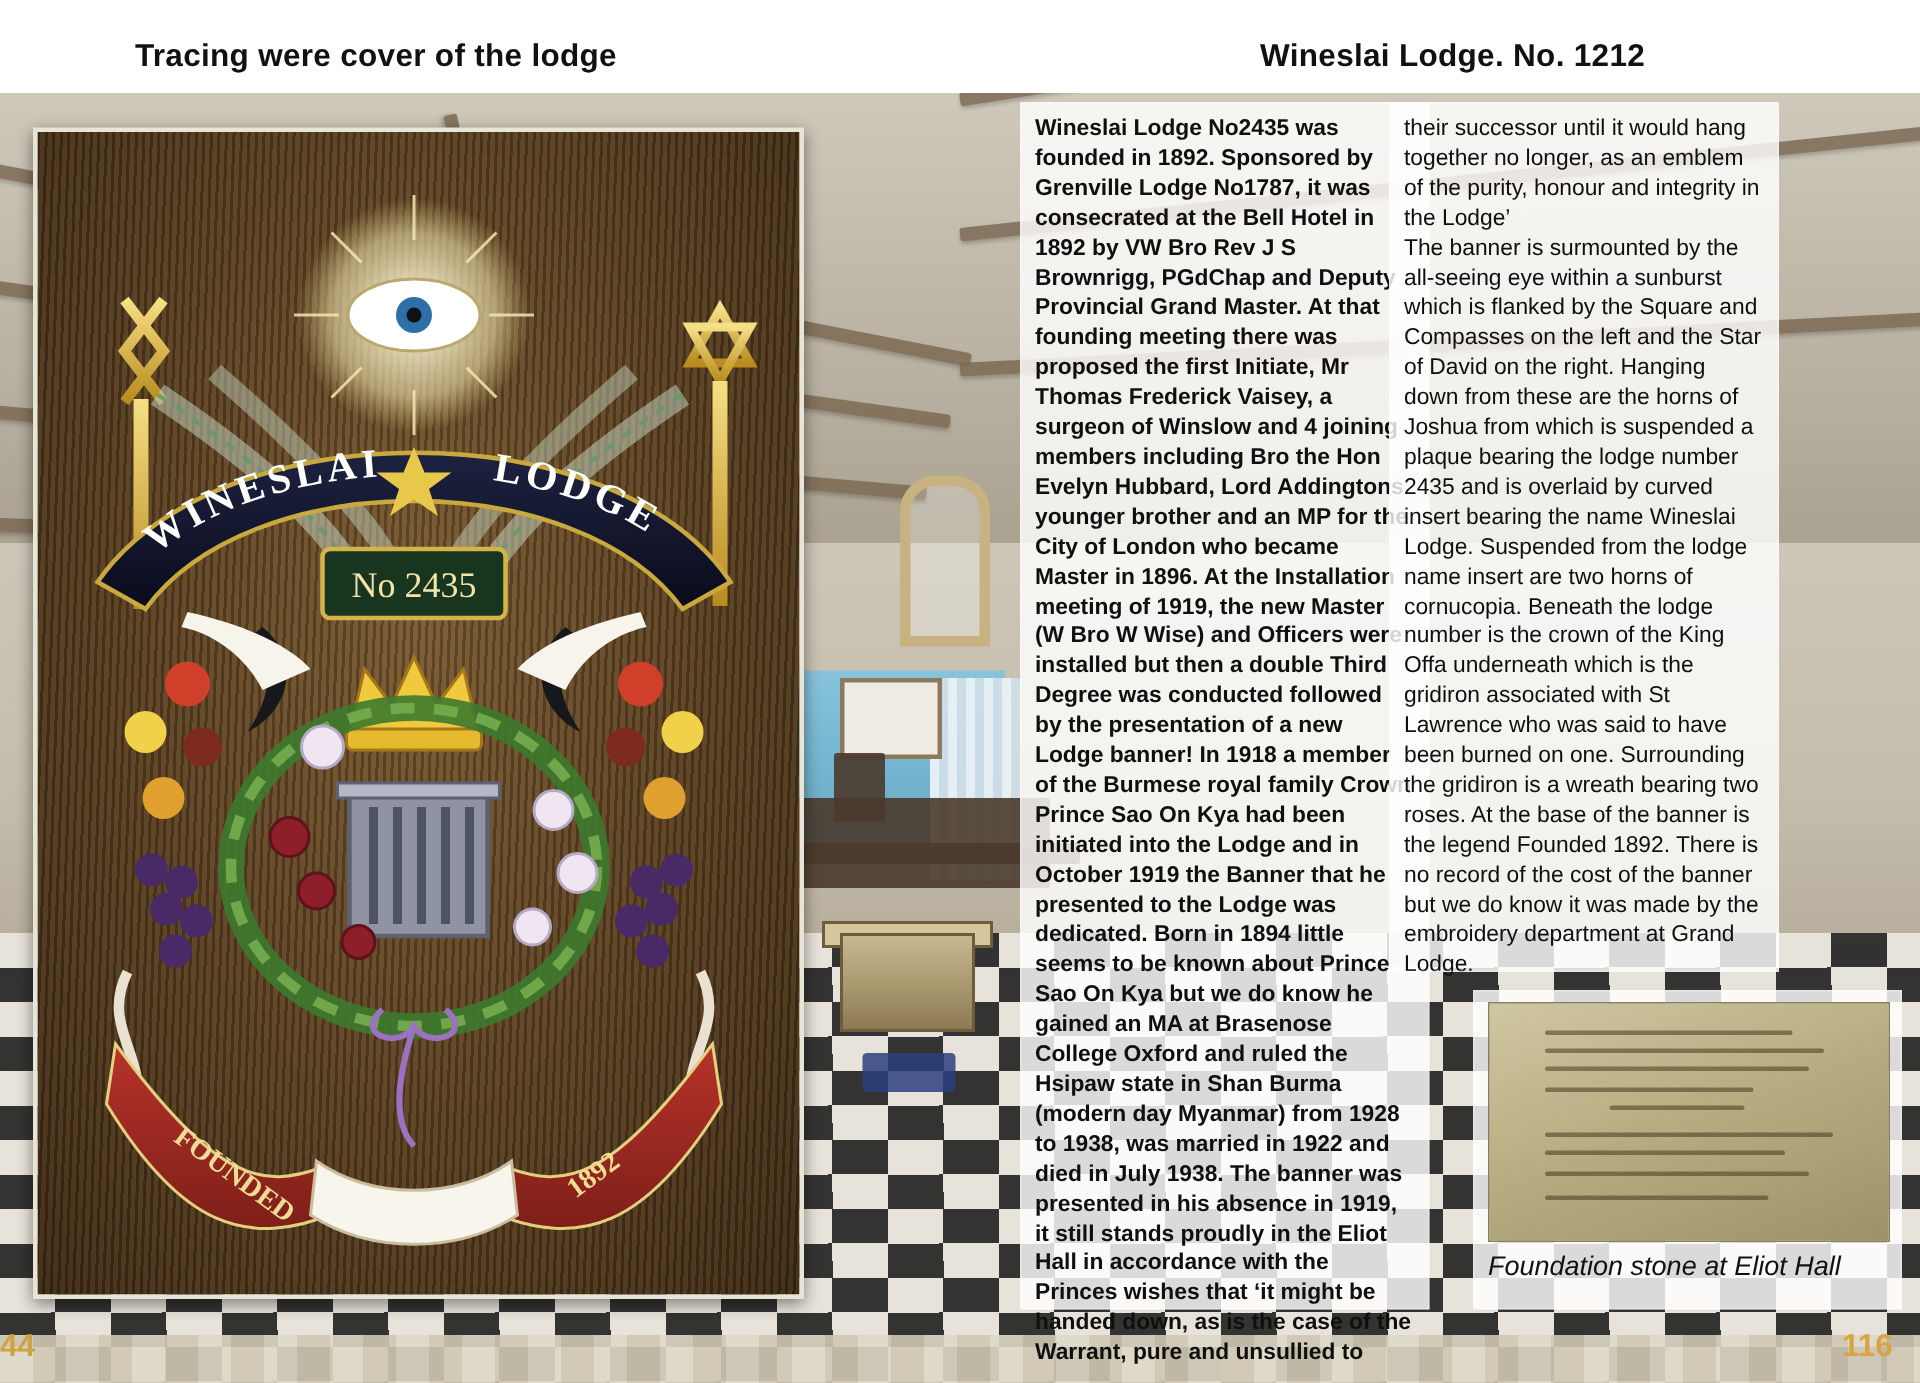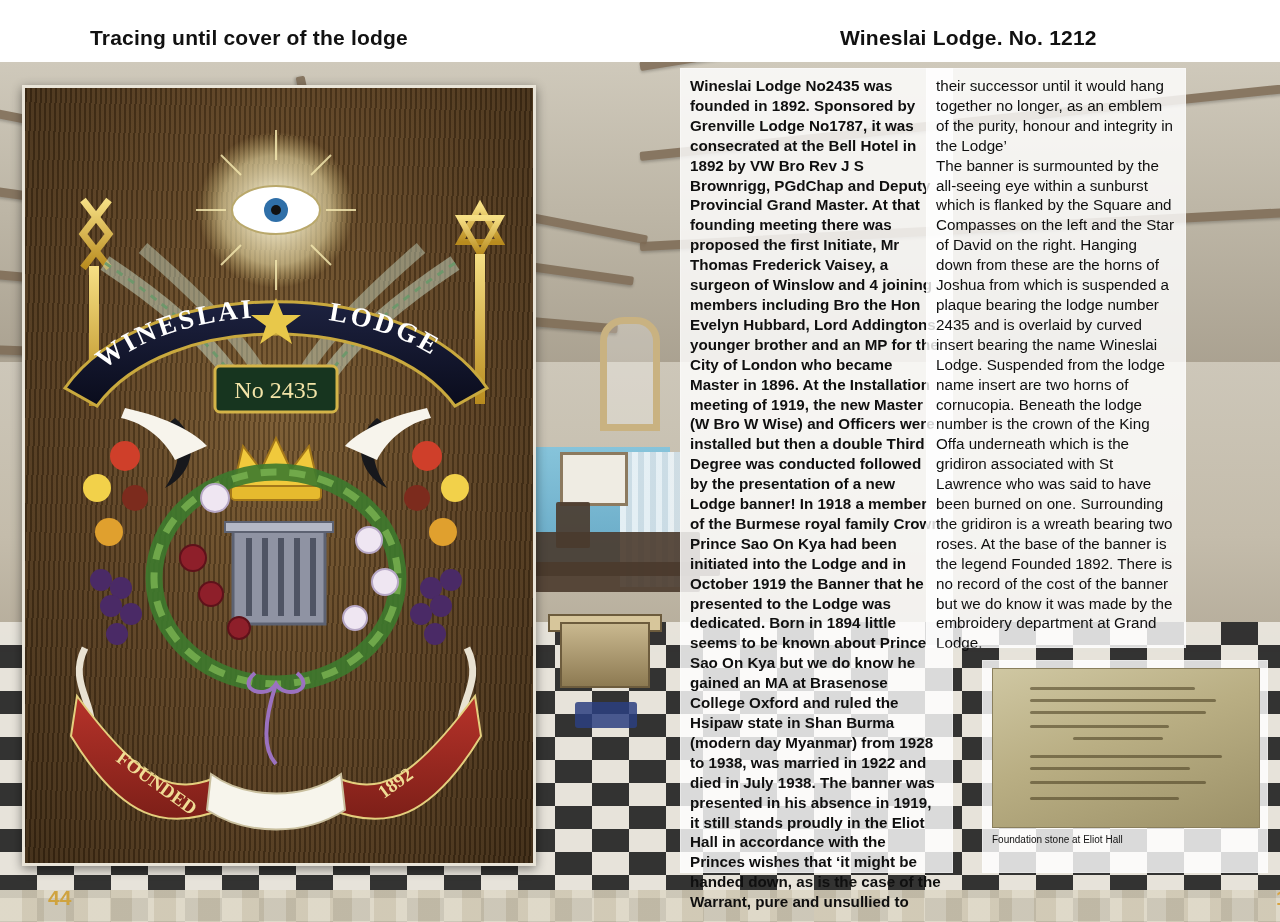--- a/index.html
+++ b/index.html
@@ -126,21 +126,20 @@
   #heading-left { left: 90px; top: 26px; }
   #heading-right { left: 840px; top: 26px; }
 
   
   .page-number {
     position: absolute;
     font-weight: bold;
     font-size: 21px;
     color: #d9a441;
     bottom: 12px;
-    padding-left: 48px;
   }
   #page-number-left { left: 0px; color: #cfa33f; }
   #page-number-right { left: 1228px; }
 
   
   .board-wrap {
     position: absolute;
     left: 22px;
     top: 85px;
     width: 508px;
@@ -191,22 +190,23 @@
   }
   .stone-photo .line {
     position: absolute;
     left: 14%;
     height: 3px;
     background: rgba(70,58,30,.55);
     border-radius: 2px;
   }
   .stone-caption {
     margin-top: 6px;
-    font-size: 10px;
+    font-size: 18px;
     color: #111;
+    font-style: italic;
   }
 
   
   .col::after, .stone-wrap::after {
     content: "";
     position: absolute;
     inset: 0;
     pointer-events: none;
     box-shadow: inset 0 0 0 1px rgba(255,255,255,.35);
   }
@@ -237,21 +237,21 @@
   <div class="floor-border"></div>
 
   <div class="bench" style="left:500px; top:470px; width:200px; height:60px;"></div>
   <div class="bench" style="left:470px; top:500px; width:250px; height:14px;"></div>
   <div class="bench" style="left:556px; top:440px; width:34px; height:46px;"></div>
   <div class="pedestal-top"></div>
   <div class="pedestal"></div>
   <div class="kneeler"></div>
 </div>
 
-<div class="heading" id="heading-left">Tracing until cover of the lodge</div>
+<div class="heading" id="heading-left">Tracing were cover of the lodge</div>
 <div class="heading" id="heading-right">Wineslai Lodge. No. 1212</div>
 
 <div class="board-wrap">
   <svg width="502" height="769" viewBox="0 0 502 769" xmlns="http://www.w3.org/2000/svg">
     <defs>
       <radialGradient id="gRay" cx="50%" cy="50%" r="50%">
         <stop offset="0%" stop-color="#fffbe8" stop-opacity="1"></stop>
         <stop offset="70%" stop-color="#f3e7b0" stop-opacity=".55"></stop>
         <stop offset="100%" stop-color="#e8d68a" stop-opacity="0"></stop>
       </radialGradient>

